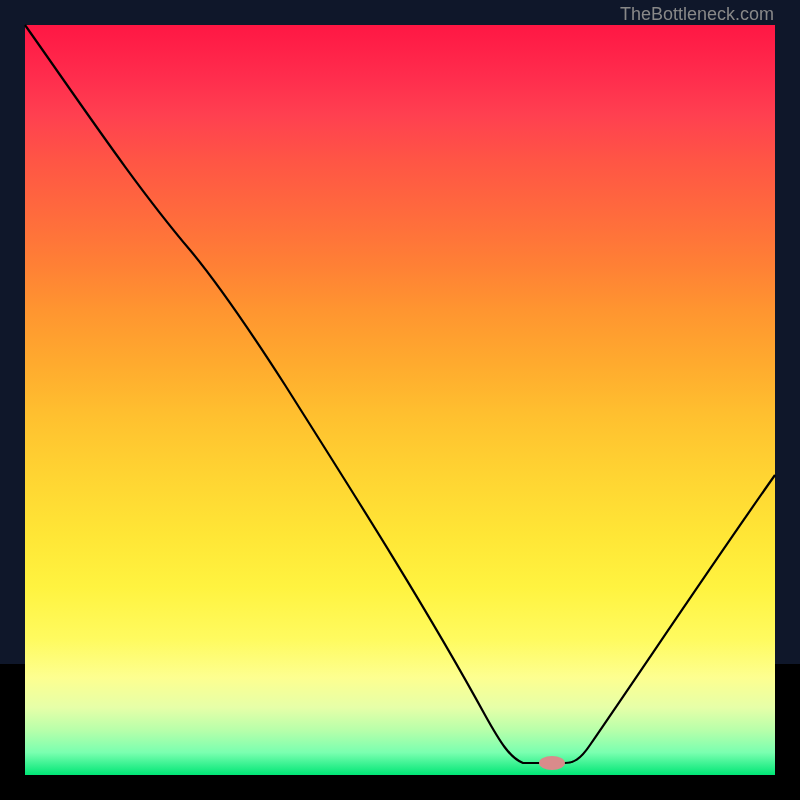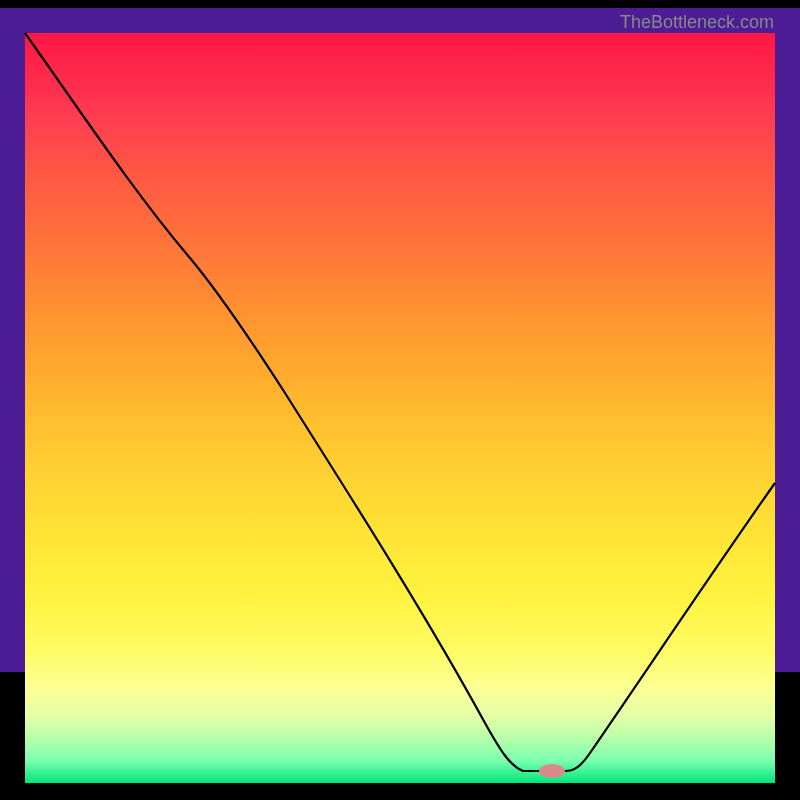--- a/index.html
+++ b/index.html
@@ -8,22 +8,21 @@
     width: 800px;
     height: 800px;
     background: #000;
     position: relative;
     font-family: Arial, sans-serif;
   }
   .container {
     width: 800px;
     height: 664px;
     position: relative;
-    background: #4c1d95;
-    margin-top: 8px;
+    background: #0f172a;
   }
   .plot-area {
     position: absolute;
     left: 25px;
     top: 25px;
     width: 750px;
     height: 750px;
     background: linear-gradient(to bottom,
       #ff1744 0%,
       #ff2d4d 7%,

